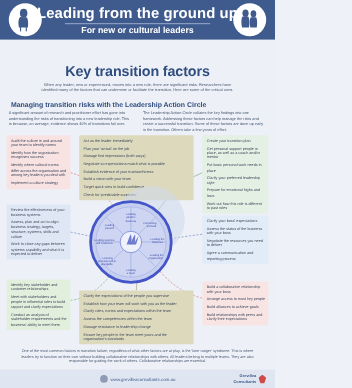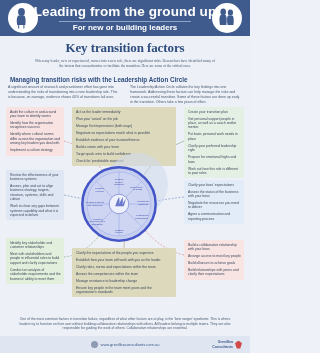--- a/index.html
+++ b/index.html
@@ -48,21 +48,21 @@
     top: 3px;
     width: 30px; height: 30px;
     border-radius: 50%;
     background: #ffffff;
     display: flex; align-items: center; justify-content: center;
   }
   .badge-left { left: 8px; }
   .badge-right { right: 8px; }
 
   
-  .titlewrap { padding: 4px 10px 4px 10px; text-align: center; font-family: Liberation Serif, serif; }
+  .titlewrap { padding: 21px 10px 4px 10px; text-align: center; }
   .page-title {
     color: #2f4d7f;
     font-size: 13px;
     font-weight: bold;
     letter-spacing: -.1px;
   }
   .page-intro {
     margin: 3px auto 0 auto;
     width: 180px;
     color: #46576f;
@@ -205,21 +205,21 @@
       <svg width="20" height="22" viewBox="0 0 20 22" aria-hidden="true">
         <ellipse cx="8.5" cy="5" rx="3.4" ry="4" fill="#3f5a8c"></ellipse>
         <path d="M5.4 8.5 C3.6 10 3.4 14 4.2 18 L12.4 18 C12.8 13 12.6 10 11.2 8.6 Z" fill="#3f5a8c"></path>
         <rect x="5.2" y="17.5" width="1" height="4" fill="#3f5a8c"></rect>
         <rect x="10.4" y="17.5" width="1" height="4" fill="#3f5a8c"></rect>
       </svg>
     </div>
 
     <div class="header-title">Leading from the ground up</div>
     <div class="header-rule"></div>
-    <div class="header-sub">For new or building leaders</div>
+    <div class="header-sub">For new or cultural leaders</div>
 
     <div class="badge badge-right">
       <svg width="20" height="22" viewBox="0 0 20 22" aria-hidden="true">
         <ellipse cx="6.2" cy="5" rx="2.8" ry="3.4" fill="#3f5a8c"></ellipse>
         <path d="M3.6 8 C2.2 9.6 2.2 14 3 18 L9.4 18 C10 13.6 9.8 9.6 8.6 8.1 Z" fill="#3f5a8c"></path>
         <ellipse cx="13.4" cy="5.6" rx="2.6" ry="3.2" fill="#3f5a8c"></ellipse>
         <path d="M11 8.6 C9.8 10 9.8 14 10.6 18 L16.4 18 C17 14 16.8 10 15.8 8.7 Z" fill="#3f5a8c"></path>
       </svg>
     </div>
   </div>

